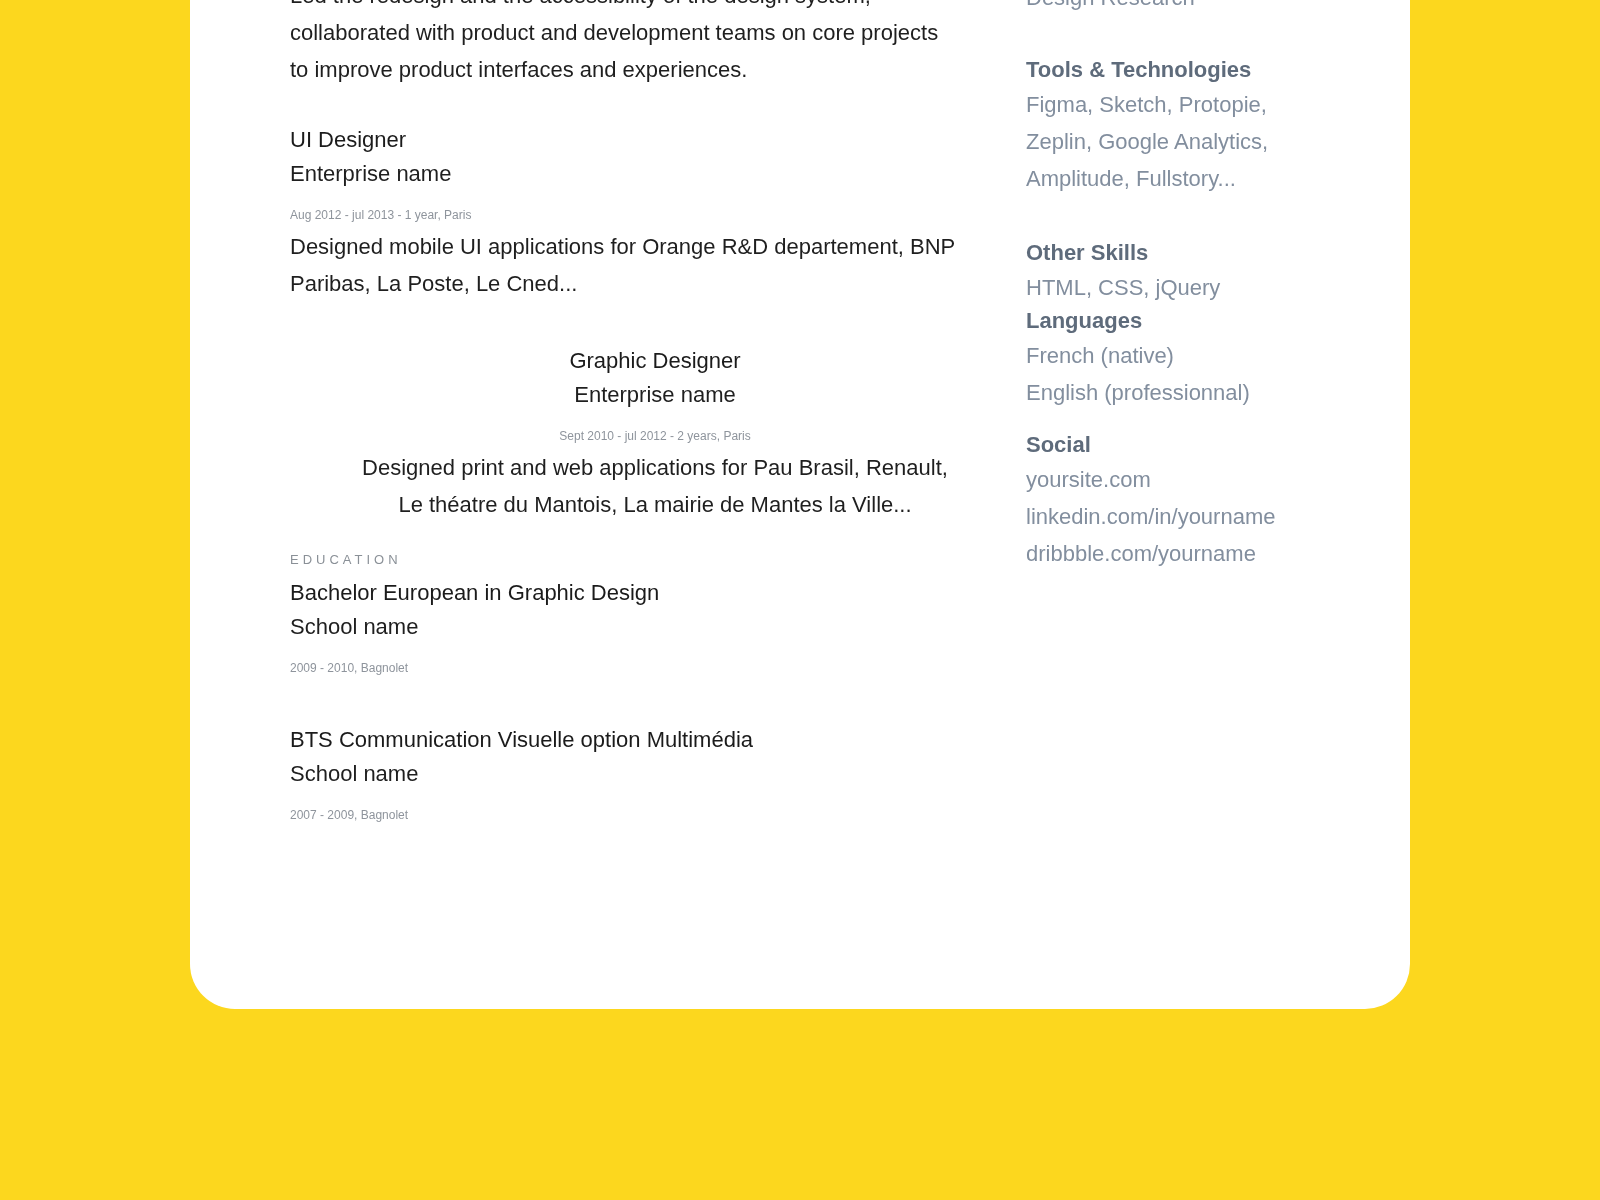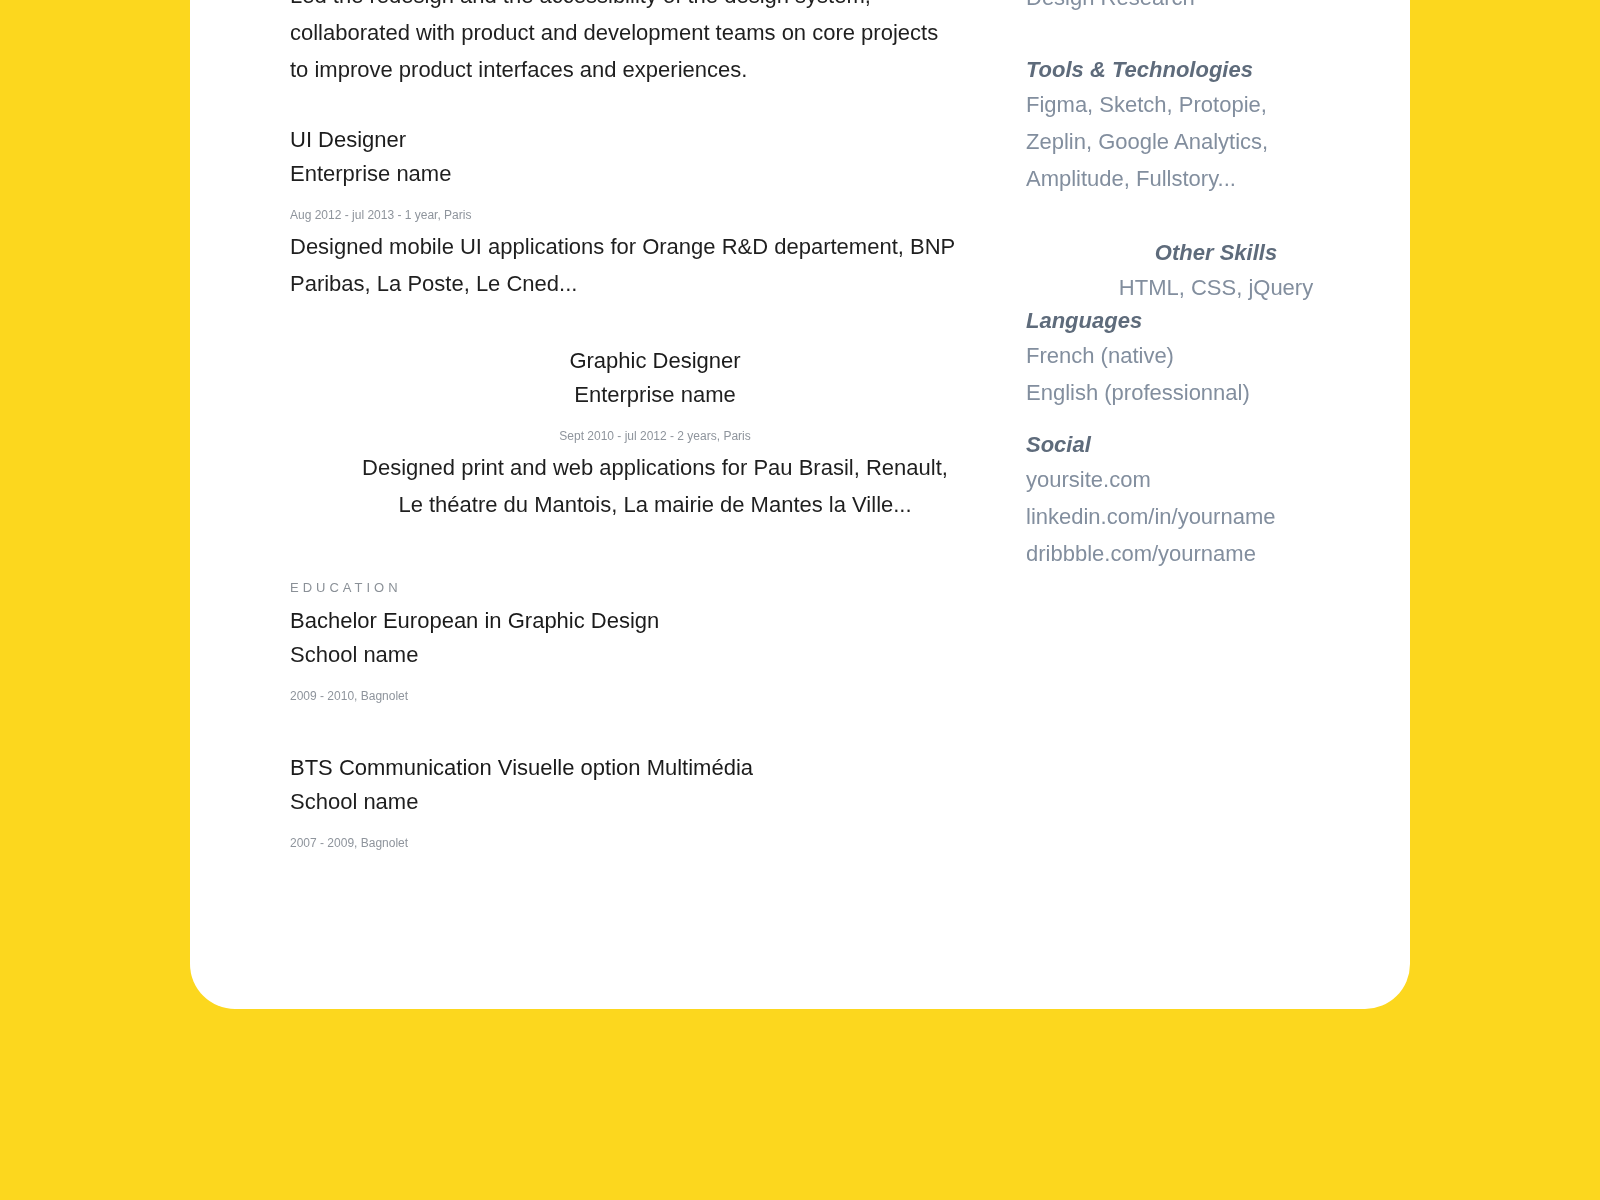--- a/index.html
+++ b/index.html
@@ -46,21 +46,21 @@
   .meta {
     margin-top: 10px;
     font-size: 12px;
     line-height: 26px;
     color: #8e949c;
     white-space: nowrap;
   }
   .job-1 { margin-top: 37px; }
   .job-2 { margin-top: 44px; text-align: center; }
   .edu-label {
-    margin-top: 56px;
+    margin-top: 28px;
     font-size: 13px;
     line-height: 18px;
     letter-spacing: 4px;
     color: #8a9097;
     white-space: nowrap;
   }
   .edu-1 { margin-top: 9px; }
   .edu-2 { margin-top: 44px; }
   
   .col-right {
@@ -71,24 +71,23 @@
     font-size: 22px;
     line-height: 37px;
     color: #828e9e;
   }
   .side-heading {
     font-weight: bold;
     line-height: 30px;
     color: #5e6b7b;
     white-space: nowrap;
     margin-bottom: 1px;
-    font-style: italic;
   }
   .side-sec-1 { margin-top: 39px; }
-  .side-sec-2 { margin-top: 41px; text-align: center; }
+  .side-sec-2 { margin-top: 41px; }
   .side-sec-3 { }
   .side-sec-4 { margin-top: 19px; }
   .social-link { cursor: pointer; }
 </style>
 </head>
 <body style="background: rgb(252, 215, 30);">
 
 <div class="card">
 
   <div class="col-left">

